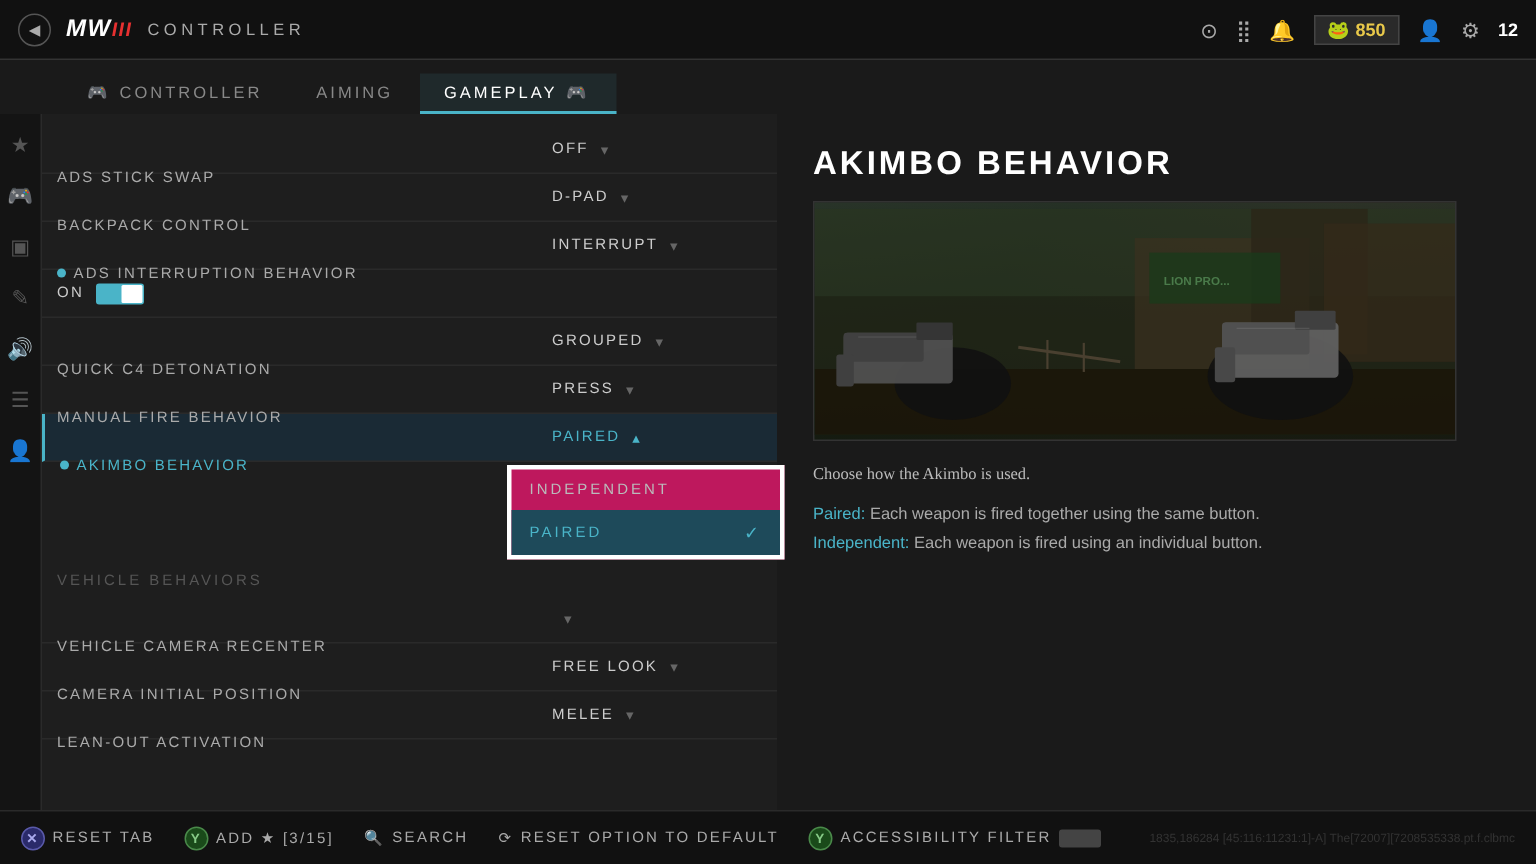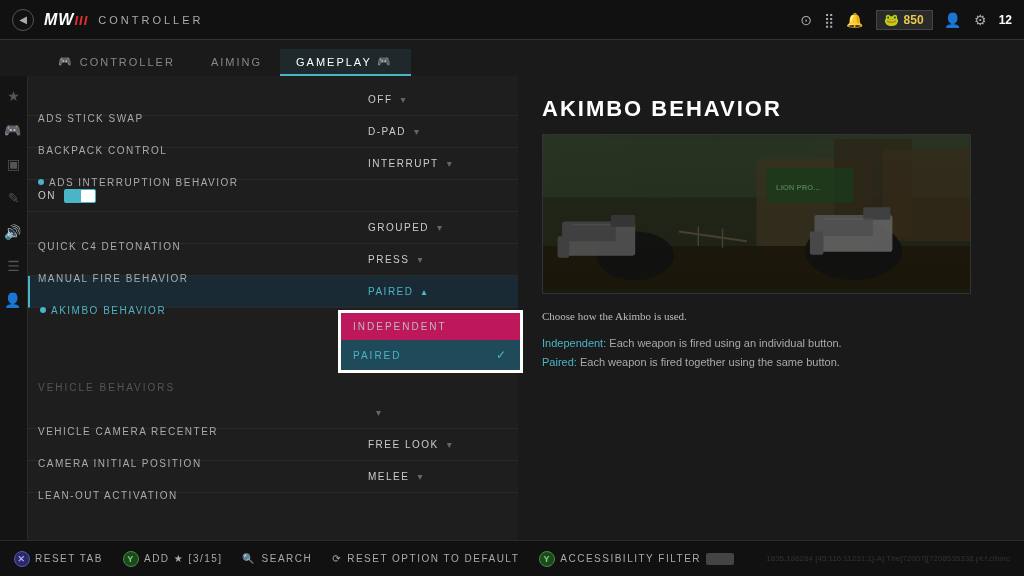--- a/index.html
+++ b/index.html
@@ -548,26 +548,26 @@
         <rect x="275" y="95" width="14" height="24" rx="2" fill="#484848"></rect>
 
         <line x1="30" y1="88" x2="70" y2="88" stroke="#888" stroke-width="0.5" opacity="0.4"></line>
         <line x1="290" y1="82" x2="340" y2="82" stroke="#999" stroke-width="0.5" opacity="0.4"></line>
       </svg>
     </div>
 
     <div class="info-desc">Choose how the Akimbo is used.</div>
 
     <div class="info-option">
+      <span class="option-name">Paired:</span>
+      <span>Each weapon is fired together using the same button.</span>
+    </div>
+    <div class="info-option">
       <span class="option-name">Independent:</span>
       <span>Each weapon is fired using an individual button.</span>
-    </div>
-    <div class="info-option">
-      <span class="option-name">Paired:</span>
-      <span>Each weapon is fired together using the same button.</span>
     </div>
   </div>
 </div>
 
 <div class="dropdown-overlay">
   <div class="dropdown-item">
     <span>INDEPENDENT</span>
   </div>
   <div class="dropdown-item selected">
     <span>PAIRED</span>

